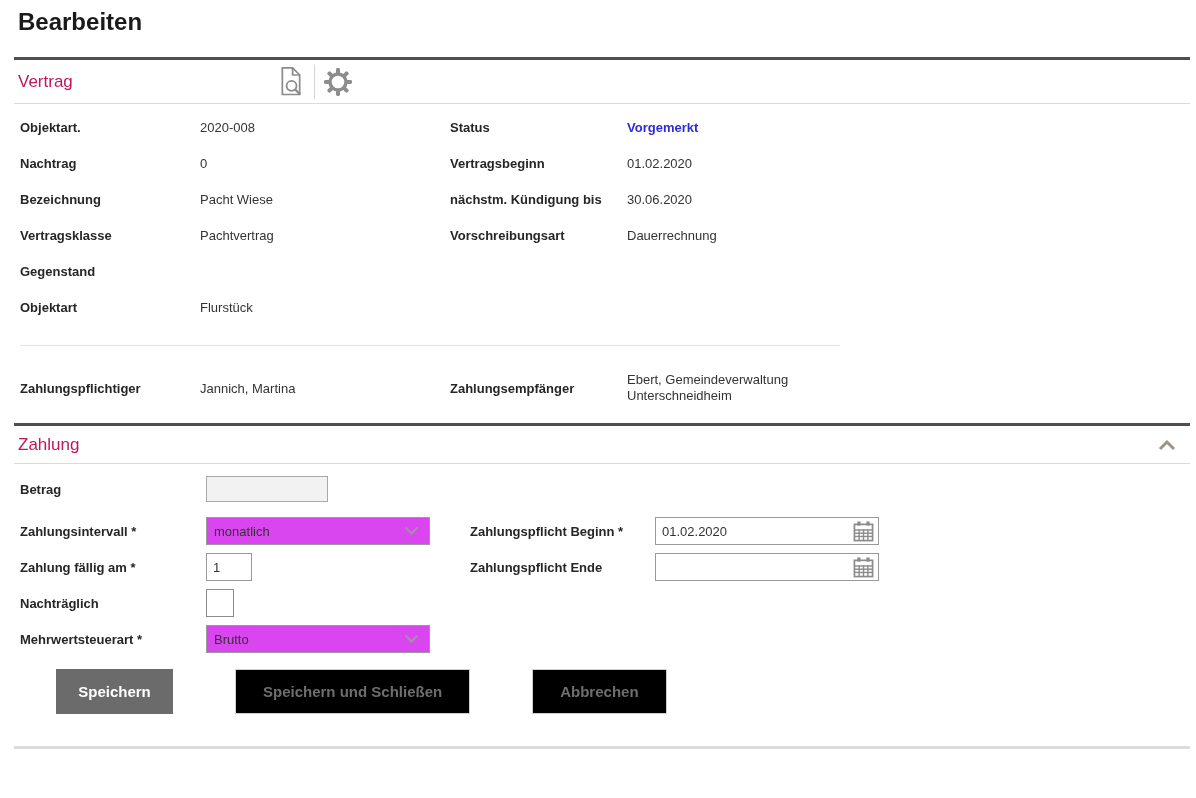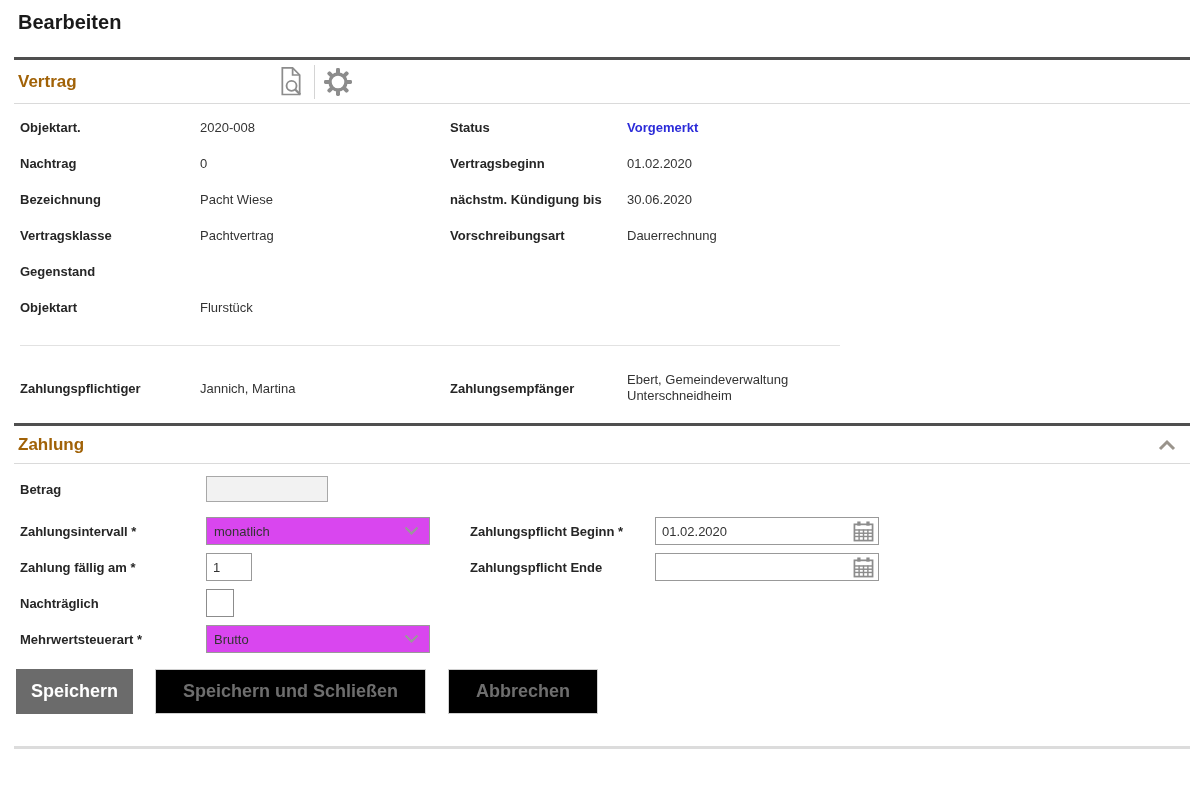--- a/index.html
+++ b/index.html
@@ -3,32 +3,32 @@
 <meta charset="utf-8">
 <style>
   html,body{margin:0;padding:0;background:#fff;}
   body{
     width:1196px;height:798px;position:relative;overflow:hidden;
     font-family:"Liberation Sans",sans-serif;font-size:13px;color:#333;
     -webkit-font-smoothing:antialiased;
   }
   .content{margin-left:14px;width:1176px;}
   .page-title{
-    font-size:20px;font-weight:700;color:#1a1a1a;margin:0;
+    font-size:24px;font-weight:700;color:#1a1a1a;margin:0;
     padding:8px 0 21px 4px;line-height:28px;
   }
   
   .section-header{
     border-top:3px solid #4f4f4f;border-bottom:1px solid #dadada;
     display:flex;align-items:center;
   }
   .vertrag-header{height:43px;}
   .zahlung-header{height:37px;justify-content:space-between;}
   .section-title{
-    font-size:17px;font-weight:700;color:#a16207;padding-left:4px;
+    font-size:17px;font-weight:400;color:#be185d;padding-left:4px;
   }
   .vertrag-header .section-title{flex:0 0 253px;}
   .toolbar{display:flex;align-items:center;height:100%;}
   .tool-btn{width:40px;display:flex;align-items:center;justify-content:center;
     background:none;border:none;padding:0;cursor:pointer;height:100%;}
   .toolbar-divider{width:1px;height:34px;background:#d4d4d4;margin:0 3px;}
   .collapse-btn{background:none;border:none;padding:0 14px 0 0;cursor:pointer;display:flex;align-items:center;}
   
   .vertrag-body{padding:5px 0 13px 0;}
   .frow{
@@ -73,21 +73,21 @@
   .checkbox{
     box-sizing:border-box;width:28px;height:28px;border:1px solid #8c8c8c;background:#fff;
     display:flex;align-items:center;justify-content:center;cursor:pointer;overflow:visible;
   }
   .checkbox .mark{
     font-size:30px;font-weight:700;color:#000;line-height:1;
     position:relative;top:-5px;left:1px;
   }
   
   .button-row{display:flex;align-items:center;gap:22px;margin:16px 0 0 2px;}
-  .btn{height:45px;font-family:inherit;font-size:18px;font-weight:700;cursor:pointer;}
+  .btn{height:45px;font-family:inherit;font-size:15px;font-weight:700;cursor:pointer;margin-left:40px;}
   .btn.primary{background:#6b6b6b;color:#fff;border:none;width:117px;}
   .btn.secondary{background:#000000;border:1px solid #d0d0d0;color:#6e6e6e;padding:0 27px;}
   .bottom-divider{border:none;border-top:3px solid #dcdcdc;margin:32px 0 0 0;width:1176px;}
   svg{display:block;}
 </style>
 </head>
 <body>
 
 <div class="content">
 

